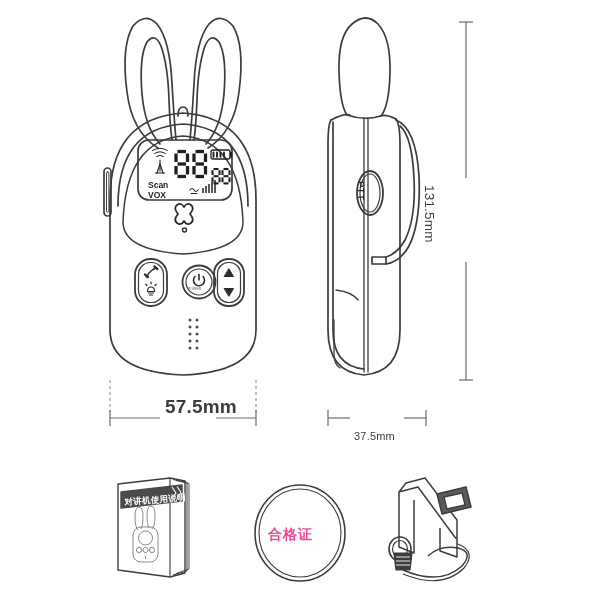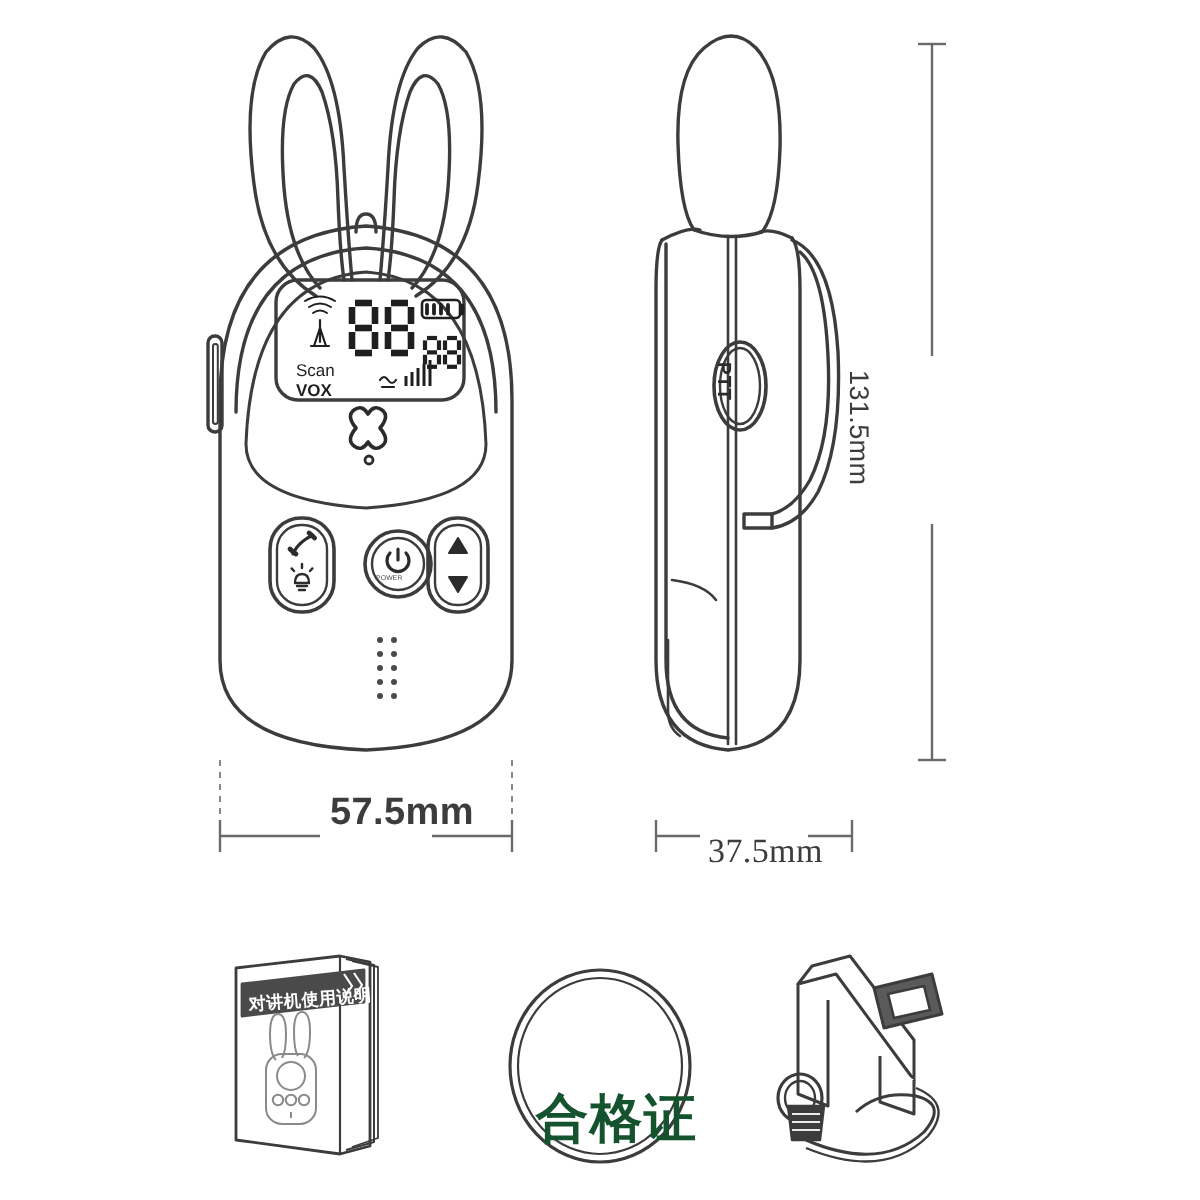--- a/index.html
+++ b/index.html
@@ -35,38 +35,37 @@
   }
   #dim-width-front-label {
     left: 165px;
     top: 396px;
     font-size: 19px;
     letter-spacing: 0.2px;
     font-weight: bold;
   }
   #dim-width-side-label {
     left: 354px;
-    top: 416px;
-    font-size: 17px;
+    top: 430px;
+    font-size: 11px;
     letter-spacing: 0.2px;
-    font-family: Liberation Serif, serif;
   }
   #dim-height-label {
     left: 437px;
     top: 185px;
     font-size: 13.5px;
     letter-spacing: 0.2px;
     transform: rotate(90deg);
     transform-origin: left top;
   }
   #lcd-scan-label {
     left: 148px;
     top: 180px;
     font-size: 8.5px;
-    font-weight: normal;
+    font-weight: bold;
     color: #1f1f1f;
   }
   #lcd-vox-label {
     left: 148px;
     top: 190px;
     font-size: 8.5px;
     font-weight: bold;
     color: #1f1f1f;
     text-align: right;
   }
@@ -77,25 +76,24 @@
     font-size: 8.5px;
     font-weight: bold;
     color: #ffffff;
     letter-spacing: 0.3px;
     transform: rotate(-4.5deg);
     transform-origin: left top;
   }
   #cert-text {
     left: 268px;
     top: 526px;
-    font-size: 26px;
-    font-weight: bold;
-    color: #14532d;
+    font-size: 14px;
+    font-weight: bold;
+    color: #ec4899;
     letter-spacing: 1px;
-    margin-top: 16px;
   }
   #ptt-text {
     left: 367px;
     top: 181px;
     font-size: 9.5px;
     font-weight: bold;
     color: #2b2b2b;
     letter-spacing: 0.5px;
     transform: rotate(90deg);
     transform-origin: left top;

